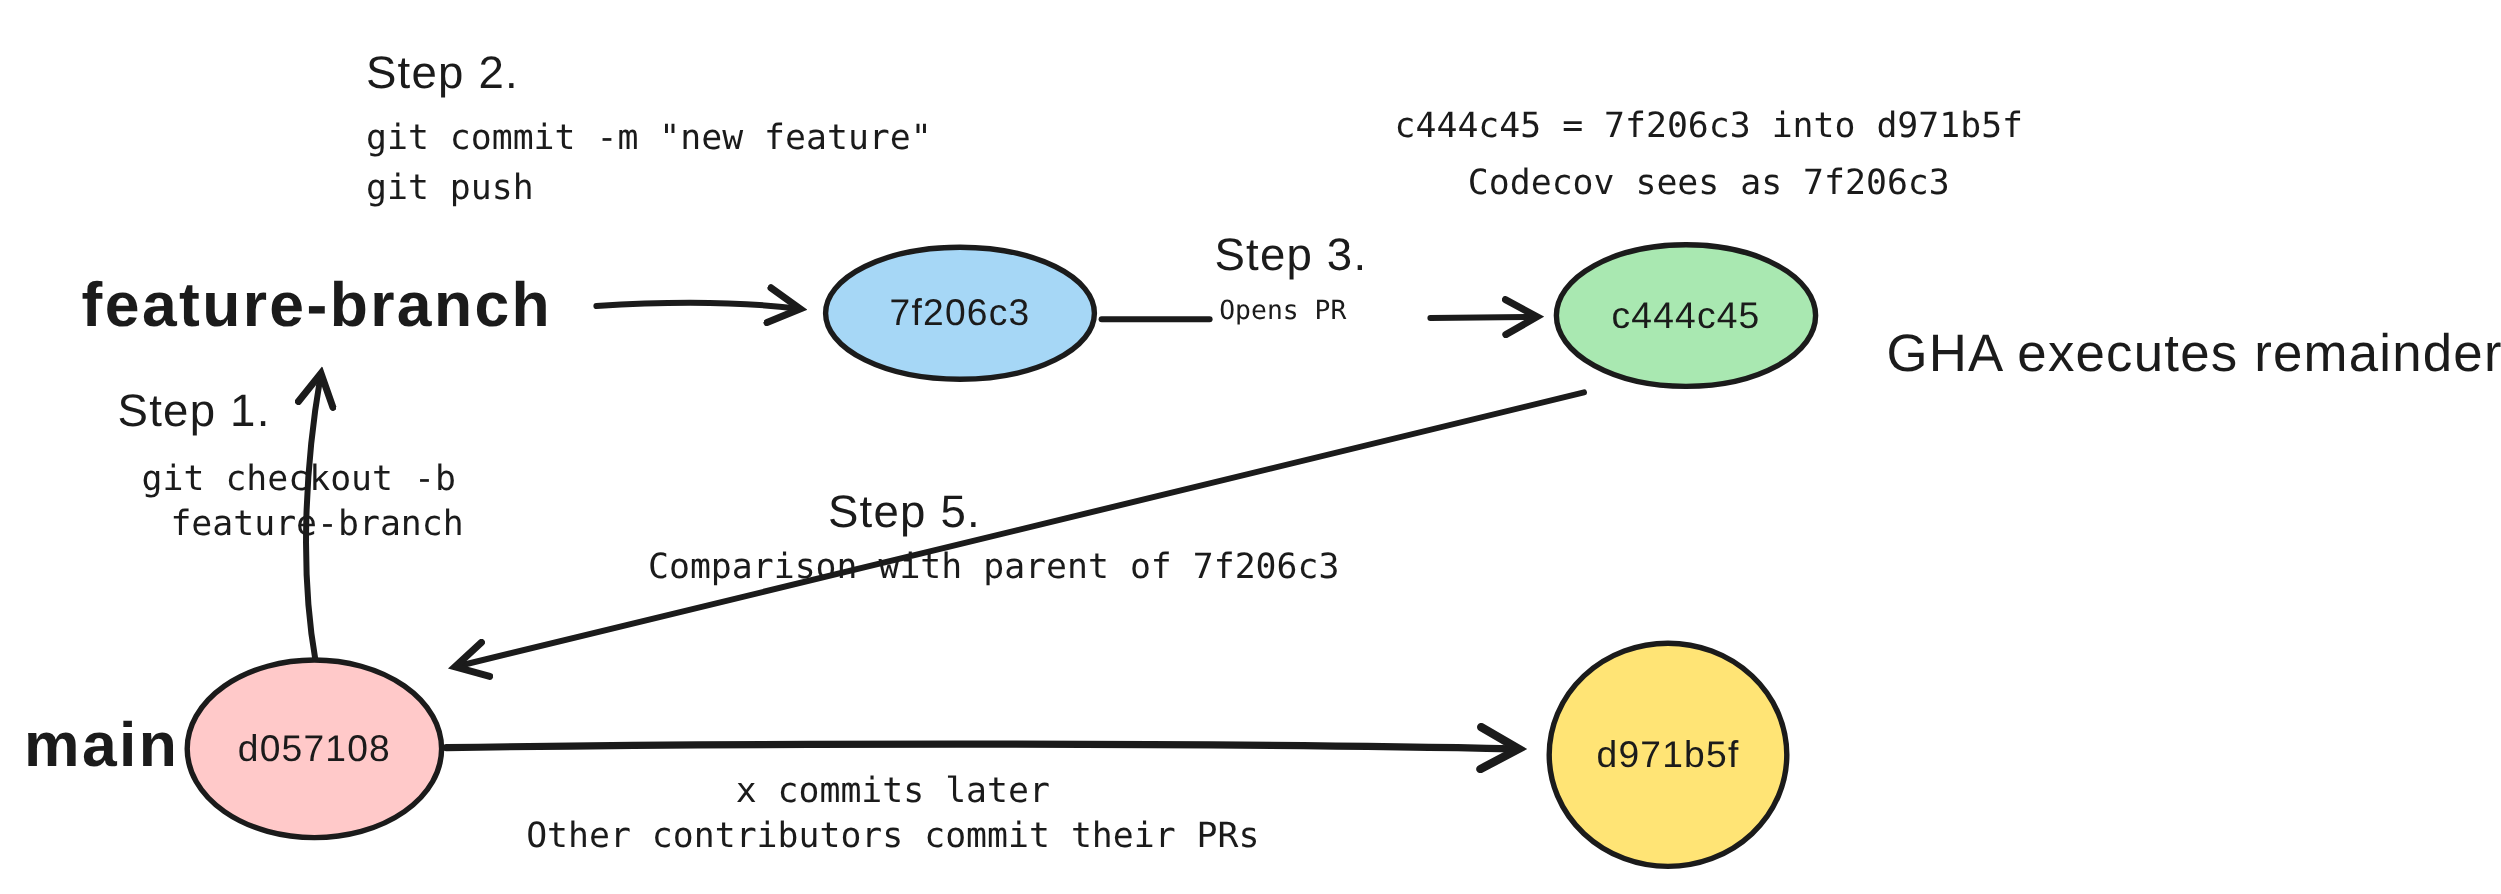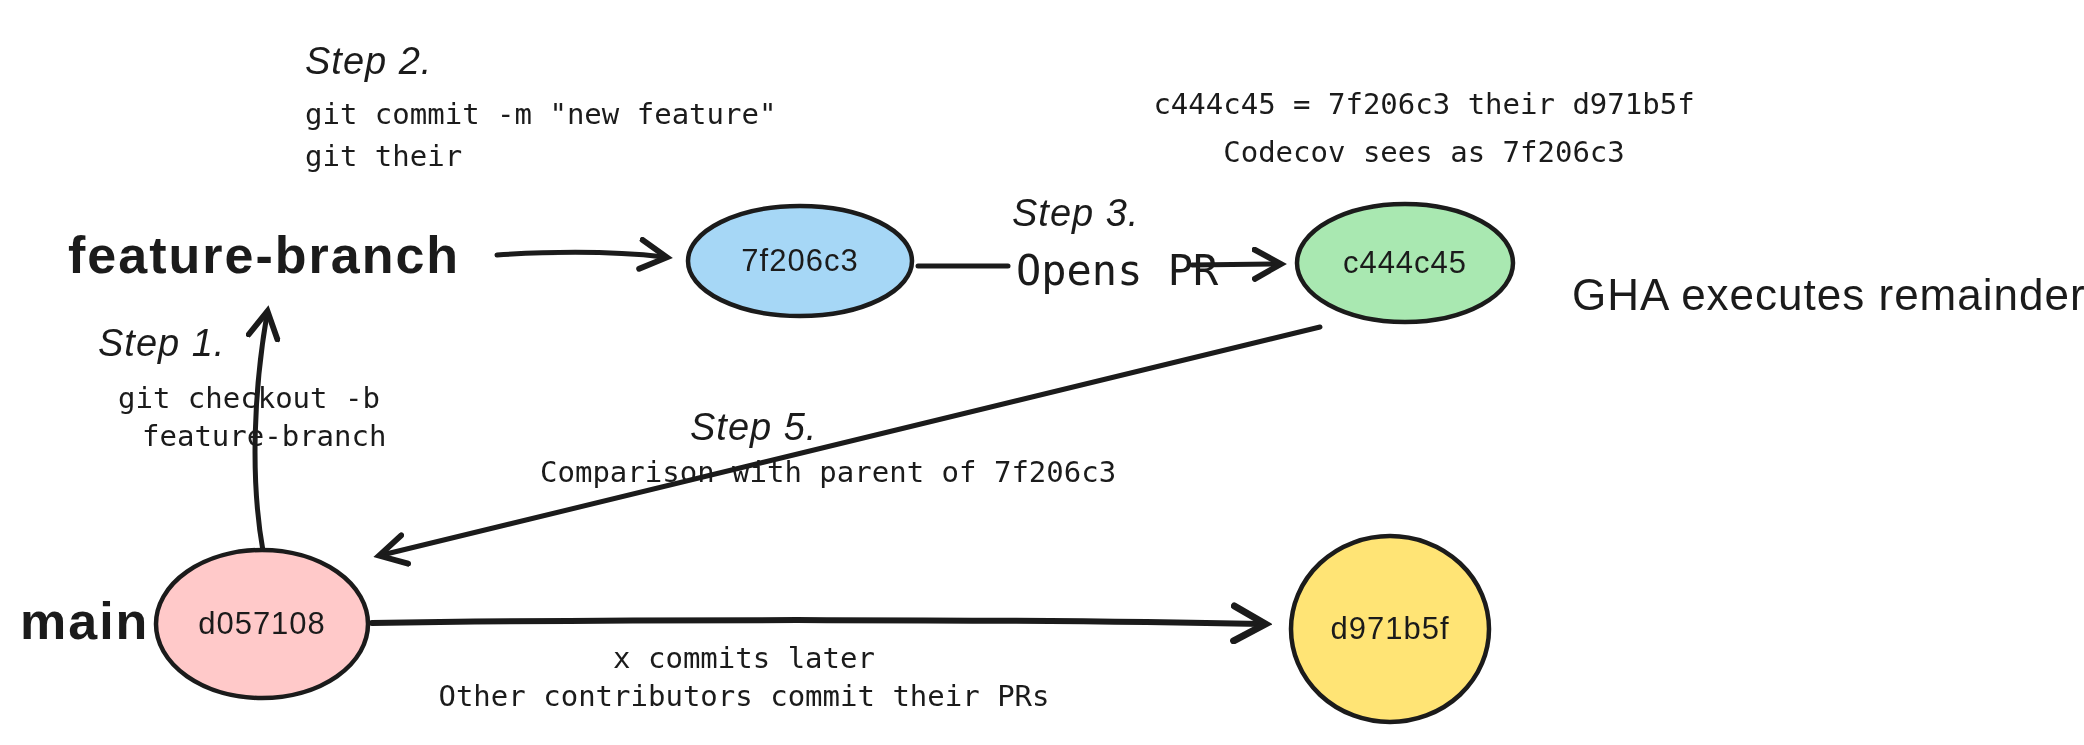--- a/index.html
+++ b/index.html
@@ -6,21 +6,21 @@
   html,body { background:#ffffff; }
   body { width:2084px; height:745px; overflow:hidden; }
   .canvas {
     position:relative; width:2084px; height:745px; background:#ffffff;
     color:#1b1b1b; font-family:"Liberation Sans", sans-serif;
   }
   .abs { position:absolute; white-space:pre; line-height:1.15; }
   .hand { font-family:"Liberation Sans", sans-serif; letter-spacing:1px; }
   .code { font-family:"DejaVu Sans Mono", monospace; letter-spacing:0; }
   .big-label { font-size:52px; font-weight:bold; letter-spacing:2px; }
-  .step-title { font-size:38px;font-style:italic; }
+  .step-title { font-size:38px; }
   .hand-line { font-size:44px; }
   .code-line { font-size:29px; }
   .node-label { font-size:31px; transform:translate(-50%,-50%); text-align:center; }
   .cx { transform:translateX(-50%); text-align:center; }
   svg.layer { position:absolute; left:0; top:0; width:2084px; height:745px; }
 </style>
 </head>
 <body>
 
 <div class="canvas">
@@ -45,28 +45,28 @@
     <path d="M372 623 C 640 619, 1020 619, 1262 624" fill="none" stroke="#1b1b1b" stroke-width="6" stroke-linecap="round" marker-end="url(#ah)"></path>
 
     <ellipse cx="800" cy="261" rx="112" ry="55" stroke="#1b1b1b" stroke-width="4.5" fill="#a6d7f6"></ellipse>
     <ellipse cx="1405" cy="263" rx="108" ry="59" stroke="#1b1b1b" stroke-width="4.5" fill="#a9e8b1"></ellipse>
     <ellipse cx="262" cy="624" rx="106" ry="74" stroke="#1b1b1b" stroke-width="4.5" fill="#ffc9c9"></ellipse>
     <ellipse cx="1390" cy="629" rx="99" ry="93" stroke="#1b1b1b" stroke-width="4.5" fill="#ffe475"></ellipse>
   </svg>
 
   <div class="abs hand step-title" style="left:305px; top:40px;">Step 2.</div>
   <div class="abs code code-line" style="left:305px; top:98px;">git commit -m "new feature"</div>
-  <div class="abs code code-line" style="left:305px; top:140px;">git their</div>
+  <div class="abs code code-line" style="left:305px; top:140px;">git push</div>
 
   <div class="abs hand big-label" style="left:68px; top:226px;">feature-branch</div>
 
   <div class="abs hand step-title" style="left:1012px; top:192px;">Step 3.</div>
-  <div class="abs code" style="left:1016px; top:247px; font-size:42px;">Opens PR</div>
+  <div class="abs code" style="left:1016px; top:247px; font-size:22px;">Opens PR</div>
 
-  <div class="abs code code-line cx" style="left:1424px; top:88px;">c444c45 = 7f206c3 their d971b5f</div>
+  <div class="abs code code-line cx" style="left:1424px; top:88px;">c444c45 = 7f206c3 into d971b5f</div>
   <div class="abs code code-line cx" style="left:1424px; top:136px;text-align:center;">Codecov sees as 7f206c3</div>
 
   <div class="abs hand hand-line" style="left:1572px; top:270px;">GHA executes remainder</div>
 
   <div class="abs hand step-title" style="left:98px; top:322px;">Step 1.</div>
   <div class="abs code code-line" style="left:118px; top:382px;">git checkout -b</div>
   <div class="abs code code-line" style="left:142px; top:420px;">feature-branch</div>
 
   <div class="abs hand step-title" style="left:690px; top:406px;">Step 5.</div>
   <div class="abs code code-line" style="left:540px; top:456px;">Comparison with parent of 7f206c3</div>

